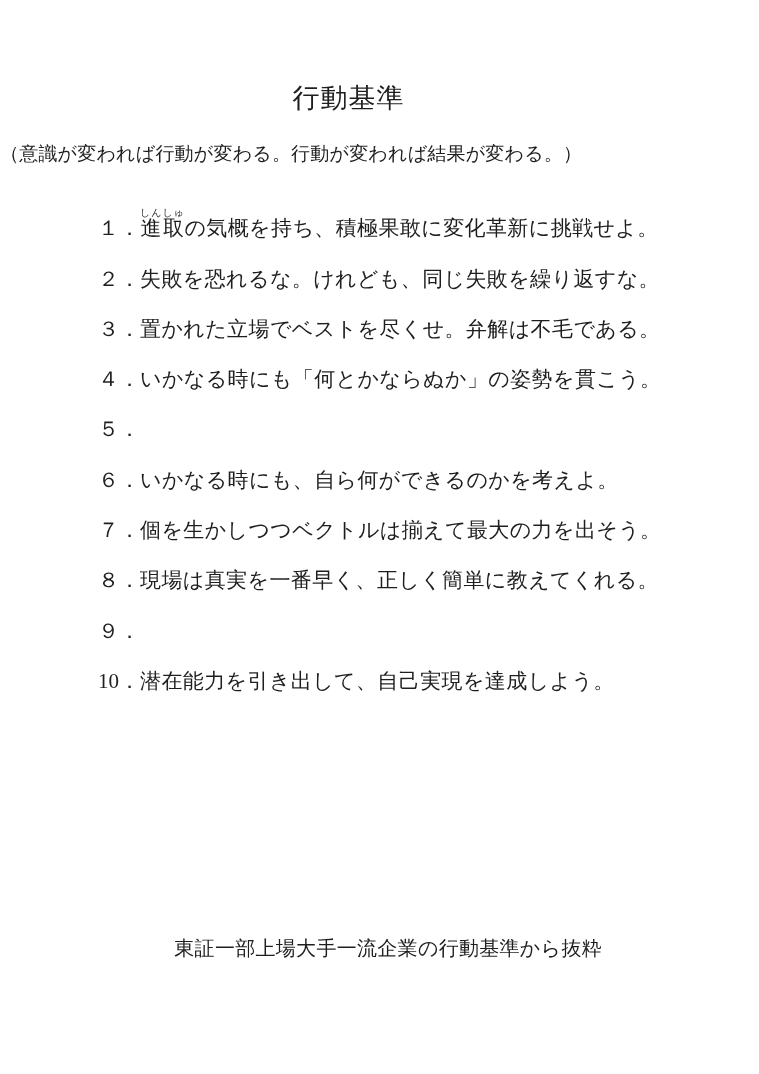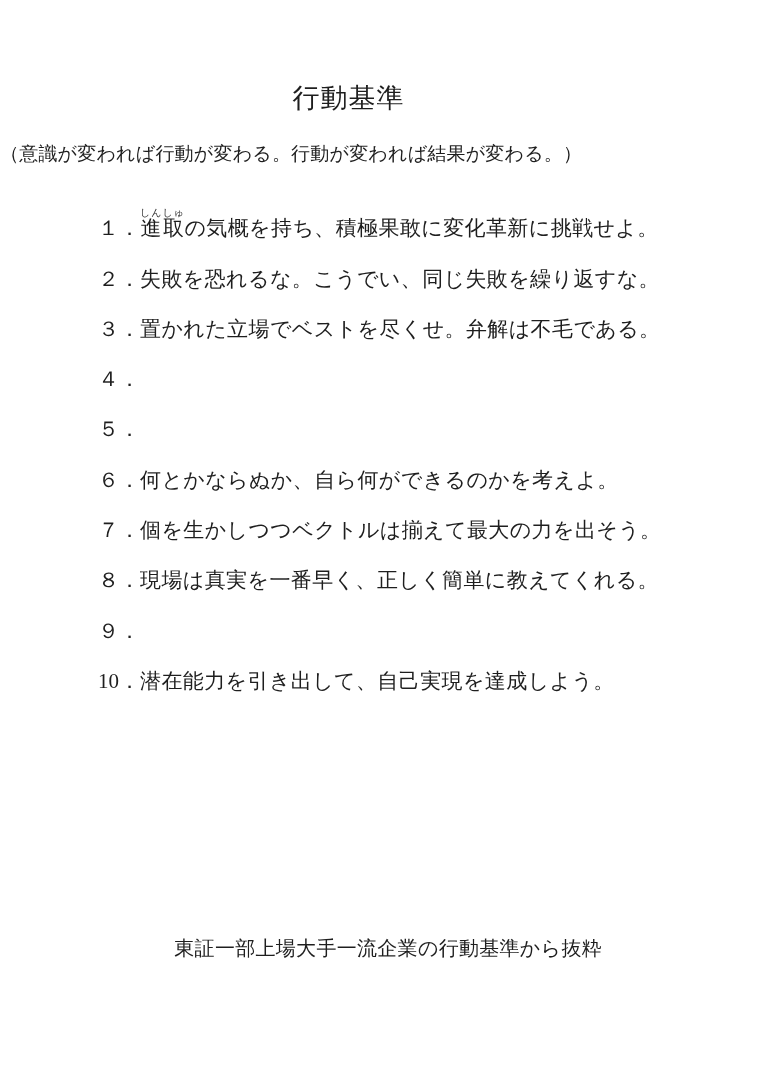--- a/index.html
+++ b/index.html
@@ -86,35 +86,36 @@
 <div class="page">
   <h1 class="doc-title">行動基準</h1>
   <p class="doc-subtitle">（意識が変われば行動が変わる。行動が変われば結果が変わる。）</p>
   <div class="rules-list">
       <div class="rule-item">
         <span class="rule-number">１．</span>
         <span class="rule-text"><ruby>進取<rt>しんしゅ</rt></ruby>の気概を持ち、積極果敢に変化革新に挑戦せよ。</span>
       </div>
       <div class="rule-item">
         <span class="rule-number">２．</span>
-        <span class="rule-text">失敗を恐れるな。こうでい、同じ失敗を繰り返すな。</span>
+        <span class="rule-text">失敗を恐れるな。けれども、同じ失敗を繰り返すな。</span>
       </div>
       <div class="rule-item">
         <span class="rule-number">３．</span>
         <span class="rule-text">置かれた立場でベストを尽くせ。弁解は不毛である。</span>
       </div>
       <div class="rule-item">
         <span class="rule-number">４．</span>
+        <span class="rule-text">いかなる時にも「何とかならぬか」の姿勢を貫こう。</span>
       </div>
       <div class="rule-item">
         <span class="rule-number">５．</span>
       </div>
       <div class="rule-item">
         <span class="rule-number">６．</span>
-        <span class="rule-text">何とかならぬか、自ら何ができるのかを考えよ。</span>
+        <span class="rule-text">いかなる時にも、自ら何ができるのかを考えよ。</span>
       </div>
       <div class="rule-item">
         <span class="rule-number">７．</span>
         <span class="rule-text">個を生かしつつベクトルは揃えて最大の力を出そう。</span>
       </div>
       <div class="rule-item">
         <span class="rule-number">８．</span>
         <span class="rule-text">現場は真実を一番早く、正しく簡単に教えてくれる。</span>
       </div>
       <div class="rule-item">

